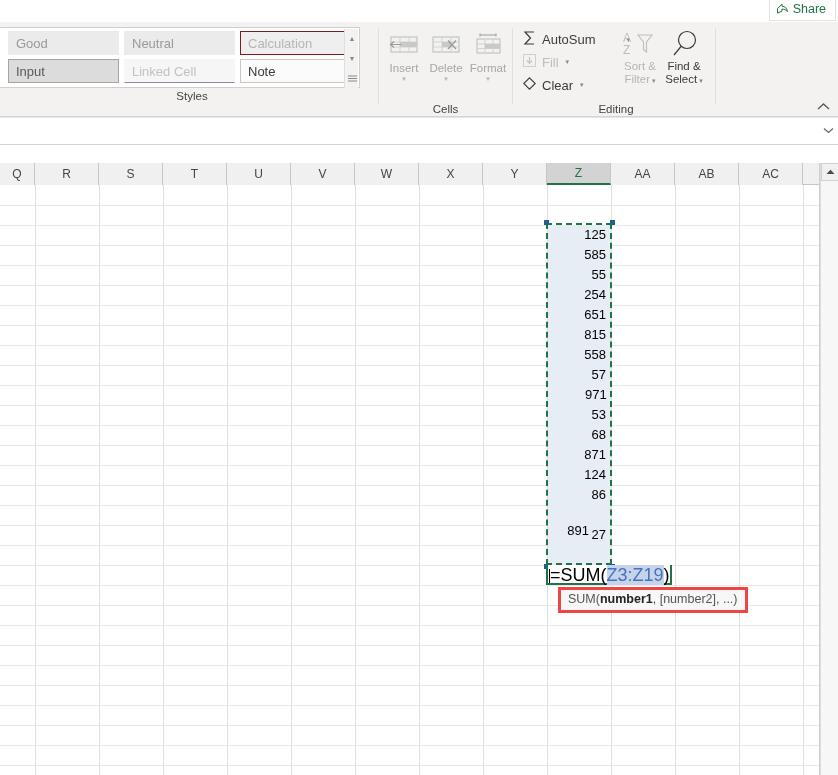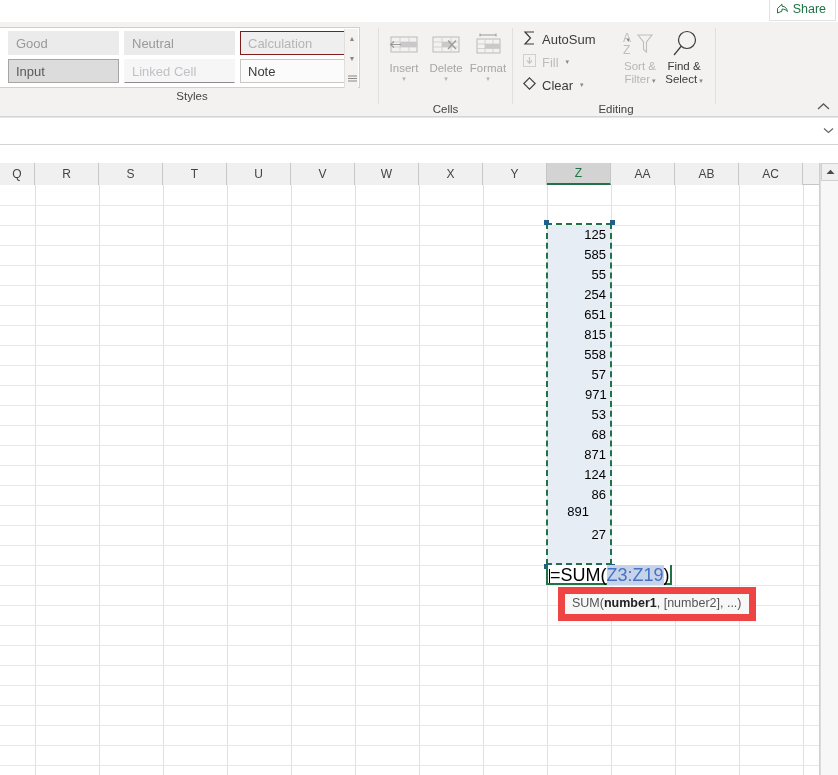--- a/index.html
+++ b/index.html
@@ -178,21 +178,21 @@
   }
   .ref-hl { background: #c6d3e8; color: #4472c4; }
   .paren-close { color: #000; }
   .caret-bar {
     display: inline-block; width: 1px; height: 14px;
     background: #000; vertical-align: -2px;
   }
 
   .tooltip {
     position: absolute; z-index: 6;
-    background: #f7f7f7; border: 7px solid #ef4444;
+    background: #f7f7f7; border: 3px solid #ef4444;
     font-size: 12.5px; color: #555;
     padding: 2px 7px 3px 7px;
     white-space: nowrap;
     line-height: 15px;
   }
   .tooltip b { color: #222; font-weight: bold; }
 
   
   .vscroll {
     position: absolute; right: 0; top: 0; width: 18px; height: 612px;
@@ -444,21 +444,21 @@
         <div class="cell-val" style="left: 547px; top: 120px; width: 64px;">651</div>
         <div class="cell-val" style="left: 547px; top: 140px; width: 64px;">815</div>
         <div class="cell-val" style="left: 547px; top: 160px; width: 64px;">558</div>
         <div class="cell-val" style="left: 547px; top: 180px; width: 64px;">57</div>
         <div class="cell-val" style="left: 547px; top: 200px; width: 64px; padding-left: 38px;">971</div>
         <div class="cell-val" style="left: 547px; top: 220px; width: 64px;">53</div>
         <div class="cell-val" style="left: 547px; top: 240px; width: 64px;">68</div>
         <div class="cell-val" style="left: 547px; top: 260px; width: 64px;">871</div>
         <div class="cell-val" style="left: 547px; top: 280px; width: 64px;">124</div>
         <div class="cell-val" style="left: 547px; top: 300px; width: 64px;">86</div>
-        <div class="cell-val" style="left: 547px; top: 317px; width: 47px;">891</div>
+        <div class="cell-val" style="left: 547px; top: 336px; width: 47px;">891</div>
         <div class="cell-val" style="left: 547px; top: 340px; width: 64px;">27</div>
         <div class="ants" style="left: 546px; top: 38px; width: 66px; height: 342px; border-color: rgb(33, 115, 70);"></div>
         <div class="ant-handle" style="left: 544px; top: 35px;"></div>
         <div class="ant-handle" style="left: 610px; top: 35px;"></div>
         <div class="ant-handle" style="left: 544px; top: 379px;"></div>
         <div class="ant-handle" style="left: 610px; top: 379px;"></div>
         <div class="edit-cell" style="left: 546px; top: 380px; height: 20px; border-color: rgb(33, 115, 70);"><span class="caret-bar"></span><span>=SUM(</span><span class="ref-hl" style="background: rgb(198, 211, 232); color: rgb(68, 114, 196);">Z3:Z19</span><span class="paren-close">)</span></div>
         <div class="tooltip" style="left: 558px; top: 402px;"><span>SUM(</span><b>number1</b><span>, [number2], ...)</span></div>
       </div>
 

